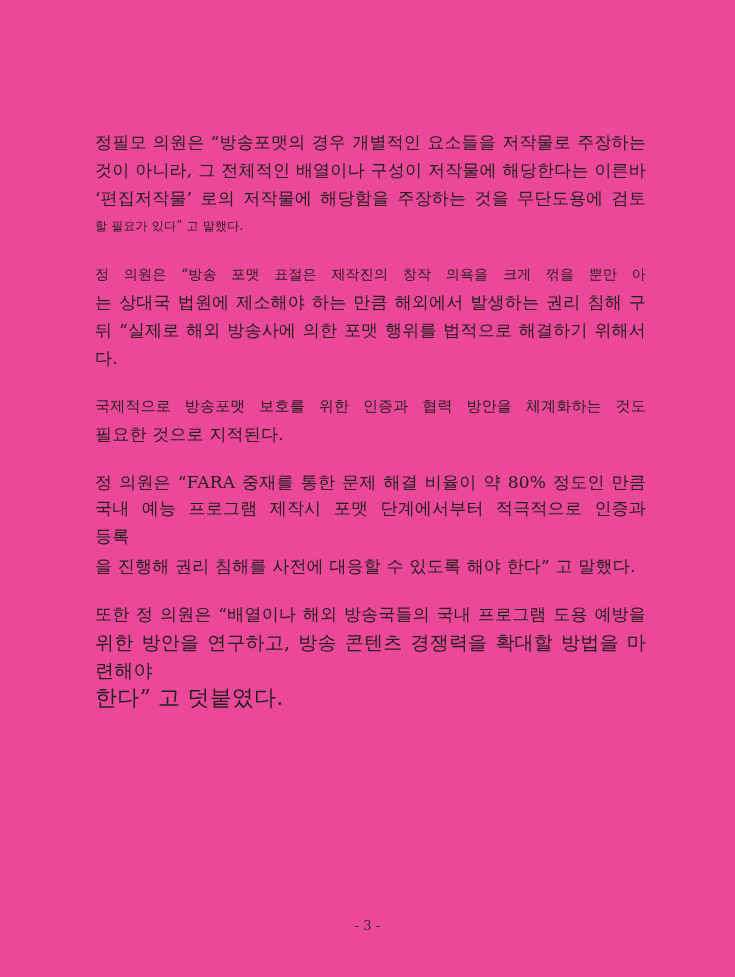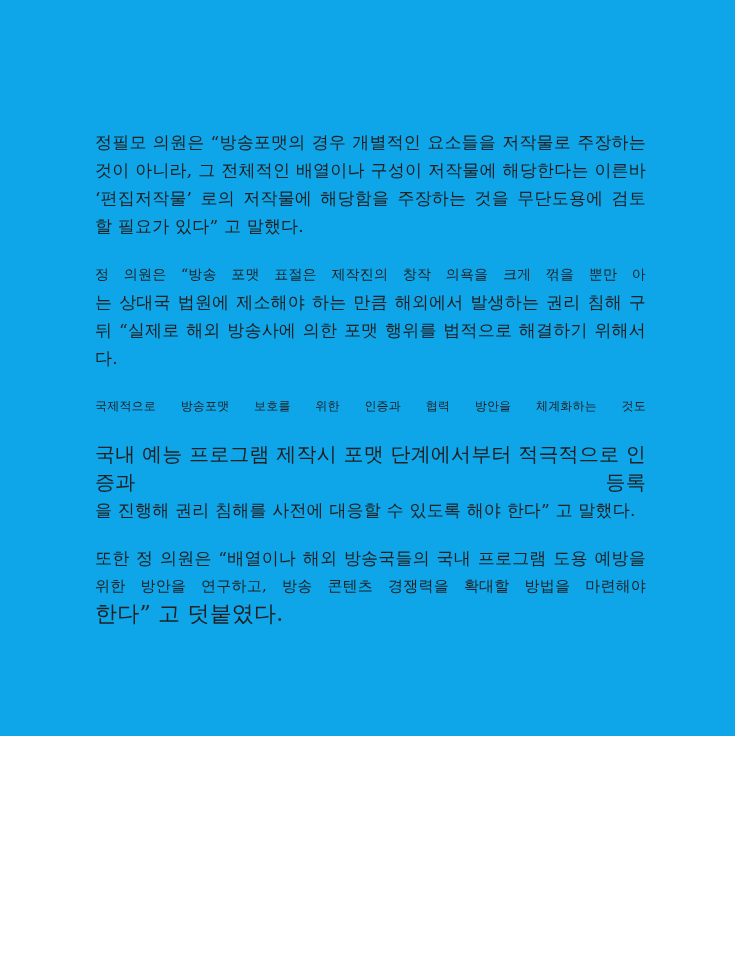--- a/index.html
+++ b/index.html
@@ -3,22 +3,22 @@
 <meta charset="utf-8">
 <style>
   html, body {
     margin: 0;
     padding: 0;
     background: #ffffff;
   }
   .page {
     position: relative;
     width: 735px;
-    height: 736px;
-    background: #0ea5e9;
+    height: 977px;
+    background: #ec4899;
     overflow: hidden;
     font-family: "DejaVu Serif", "Liberation Serif", serif;
     color: #1f1f1f;
   }
   .content {
     position: absolute;
     left: 95px;
     top: 128px;
     width: 551px;
   }
@@ -49,35 +49,37 @@
 </style>
 </head>
 <body>
 
 <div class="page">
   <div class="content">
       <div class="para">
         <div class="line just" style="font-size: 17px;">정필모 의원은 “방송포맷의 경우 개별적인 요소들을 저작물로 주장하는</div>
         <div class="line just" style="font-size: 17px;">것이 아니라, 그 전체적인 배열이나 구성이 저작물에 해당한다는 이른바</div>
         <div class="line just" style="font-size: 17px;">‘편집저작물’ 로의 저작물에 해당함을 주장하는 것을 무단도용에 검토</div>
-        <div class="line" style="font-size: 17px;">할 필요가 있다” 고 말했다.</div>
+        <div class="line" style="font-size: 12px;">할 필요가 있다” 고 말했다.</div>
       </div>
       <div class="para">
         <div class="line just" style="font-size: 14px;">정 의원은 “방송 포맷 표절은 제작진의 창작 의욕을 크게 꺾을 뿐만 아</div>
         <div class="line just" style="font-size: 17px;">는 상대국 법원에 제소해야 하는 만큼 해외에서 발생하는 권리 침해 구</div>
         <div class="line just" style="font-size: 17px;">뒤 “실제로 해외 방송사에 의한 포맷 행위를 법적으로 해결하기 위해서</div>
         <div class="line" style="font-size: 17px;">다.</div>
       </div>
       <div class="para">
-        <div class="line just" style="font-size: 12px;">국제적으로 방송포맷 보호를 위한 인증과 협력 방안을 체계화하는 것도</div>
+        <div class="line just" style="font-size: 15px;">국제적으로 방송포맷 보호를 위한 인증과 협력 방안을 체계화하는 것도</div>
+        <div class="line" style="font-size: 17px;">필요한 것으로 지적된다.</div>
       </div>
       <div class="para">
-        <div class="line just" style="font-size: 20px;">국내 예능 프로그램 제작시 포맷 단계에서부터 적극적으로 인증과 등록</div>
+        <div class="line just" style="font-size: 17px;">정 의원은 “FARA 중재를 통한 문제 해결 비율이 약 80% 정도인 만큼</div>
+        <div class="line just" style="font-size: 17px; font-family: Liberation Mono, monospace;">국내 예능 프로그램 제작시 포맷 단계에서부터 적극적으로 인증과 등록</div>
         <div class="line" style="font-size: 17px;">을 진행해 권리 침해를 사전에 대응할 수 있도록 해야 한다” 고 말했다.</div>
       </div>
       <div class="para">
         <div class="line just" style="font-size: 17px;">또한 정 의원은 “배열이나 해외 방송국들의 국내 프로그램 도용 예방을</div>
-        <div class="line just" style="font-size: 15px;">위한 방안을 연구하고, 방송 콘텐츠 경쟁력을 확대할 방법을 마련해야</div>
+        <div class="line just" style="font-size: 19px;">위한 방안을 연구하고, 방송 콘텐츠 경쟁력을 확대할 방법을 마련해야</div>
         <div class="line" style="font-size: 22px;">한다” 고 덧붙였다.</div>
       </div>
     </div>
   <div class="footer">- 3 -</div>
 </div>
 
 </body></html>

